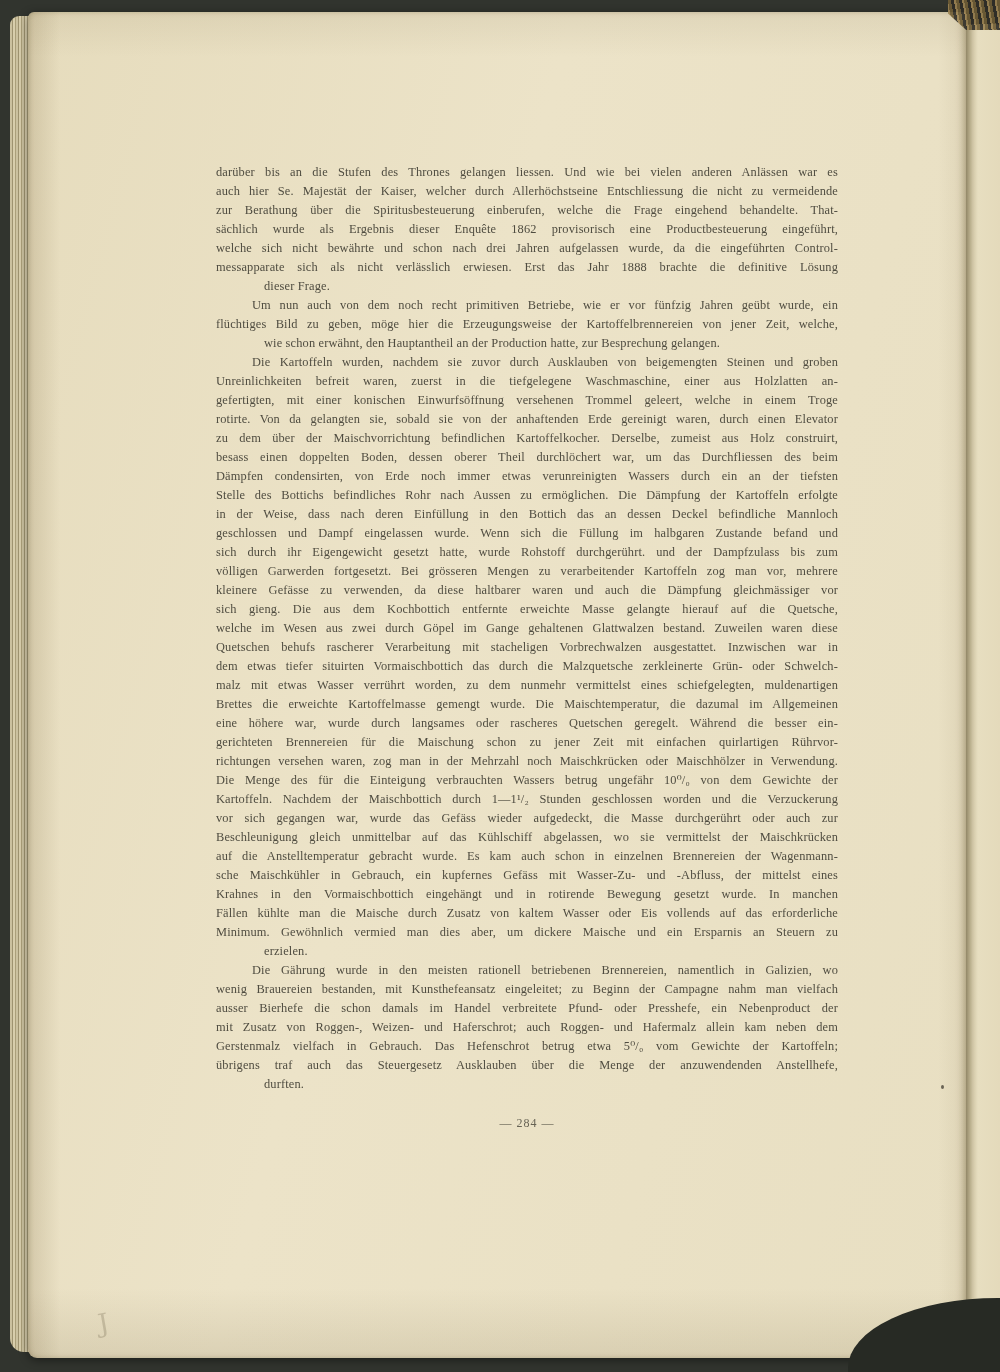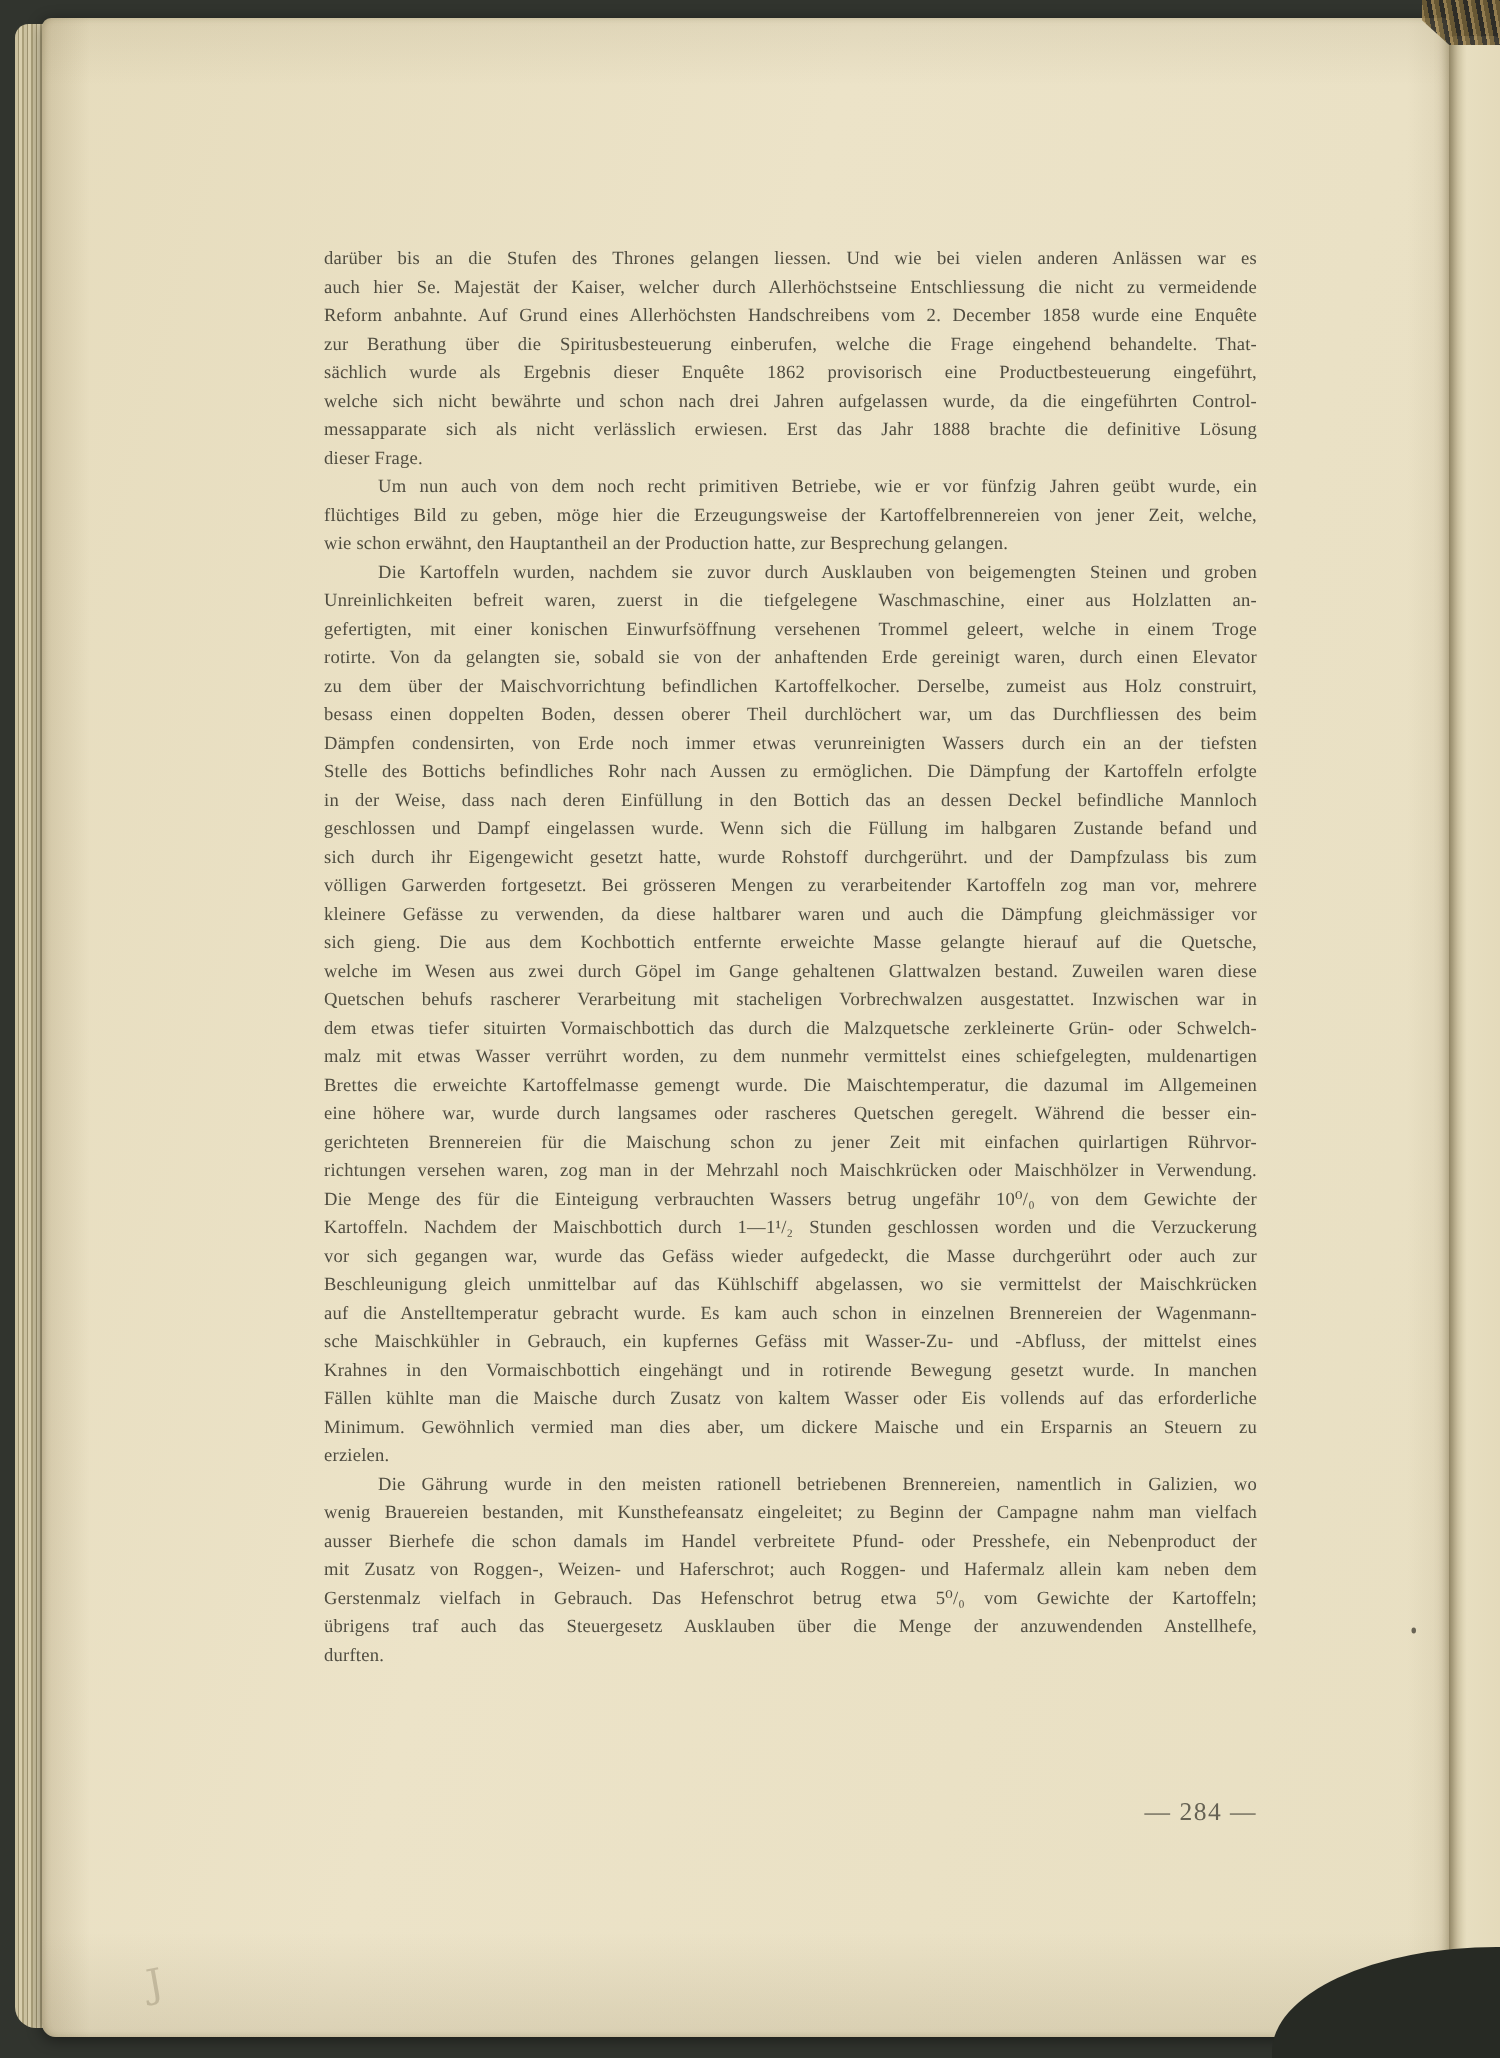--- a/index.html
+++ b/index.html
@@ -69,27 +69,27 @@
     position:absolute;left:188px;top:151px;width:622px;
     color:var(--ink);
     font-size:12.4px;line-height:19px;
     letter-spacing:.15px;
   }
   .line{
     text-align:justify;
     text-align-last:justify;
     height:19px;overflow:visible;white-space:nowrap;
   }
-  .line.last{text-align-last:left;white-space:normal;}
+  .line.last{text-align-last:left;white-space:normal;margin-left:48px;}
   .line.indent{padding-left:36px;}
 
   .page-number{
-    position:absolute;left:188px;top:1186px;width:622px;
-    text-align:right;color:var(--ink);opacity:.85;
-    font-size:17px;letter-spacing:1px;
+    position:absolute;left:188px;top:1104px;width:622px;
+    text-align:center;color:var(--ink);opacity:.85;
+    font-size:12px;letter-spacing:1px;
   }
 
   .pencil-mark{
     position:absolute;left:70px;top:1296px;
     font-size:26px;color:rgba(110,100,75,.28);
     transform:rotate(-10deg);
     font-family:"DejaVu Serif",serif;
   }
   .ink-speck{
     position:absolute;left:941px;top:1085px;width:3px;height:4px;
@@ -99,21 +99,20 @@
 </head>
 <body>
 
 <div class="scene">
   <div class="edge-stack-left"></div>
 
   <div class="page-main">
     <div class="text-block" id="text-block">
         <div class="line">darüber bis an die Stufen des Thrones gelangen liessen.  Und wie bei vielen anderen Anlässen war es</div>
         <div class="line">auch hier Se. Majestät der Kaiser, welcher durch Allerhöchstseine Entschliessung die nicht zu vermeidende</div>
-        <div class="line">Reform anbahnte.  Auf Grund eines Allerhöchsten Handschreibens vom 2. December 1858 wurde eine Enquête</div>
         <div class="line">zur Berathung über die Spiritusbesteuerung einberufen, welche die Frage eingehend behandelte.  That-</div>
         <div class="line">sächlich wurde als Ergebnis dieser Enquête 1862 provisorisch eine Productbesteuerung eingeführt,</div>
         <div class="line">welche sich nicht bewährte und schon nach drei Jahren aufgelassen wurde, da die eingeführten Control-</div>
         <div class="line">messapparate sich als nicht verlässlich erwiesen.  Erst das Jahr 1888 brachte die definitive Lösung</div>
         <div class="line last">dieser Frage.</div>
         <div class="line indent">Um nun auch von dem noch recht primitiven Betriebe, wie er vor fünfzig Jahren geübt wurde, ein</div>
         <div class="line">flüchtiges Bild zu geben, möge hier die Erzeugungsweise der Kartoffelbrennereien von jener Zeit, welche,</div>
         <div class="line last">wie schon erwähnt, den Hauptantheil an der Production hatte, zur Besprechung gelangen.</div>
         <div class="line indent">Die Kartoffeln wurden, nachdem sie zuvor durch Ausklauben von beigemengten Steinen und groben</div>
         <div class="line">Unreinlichkeiten befreit waren, zuerst in die tiefgelegene Waschmaschine, einer aus Holzlatten an-</div>

